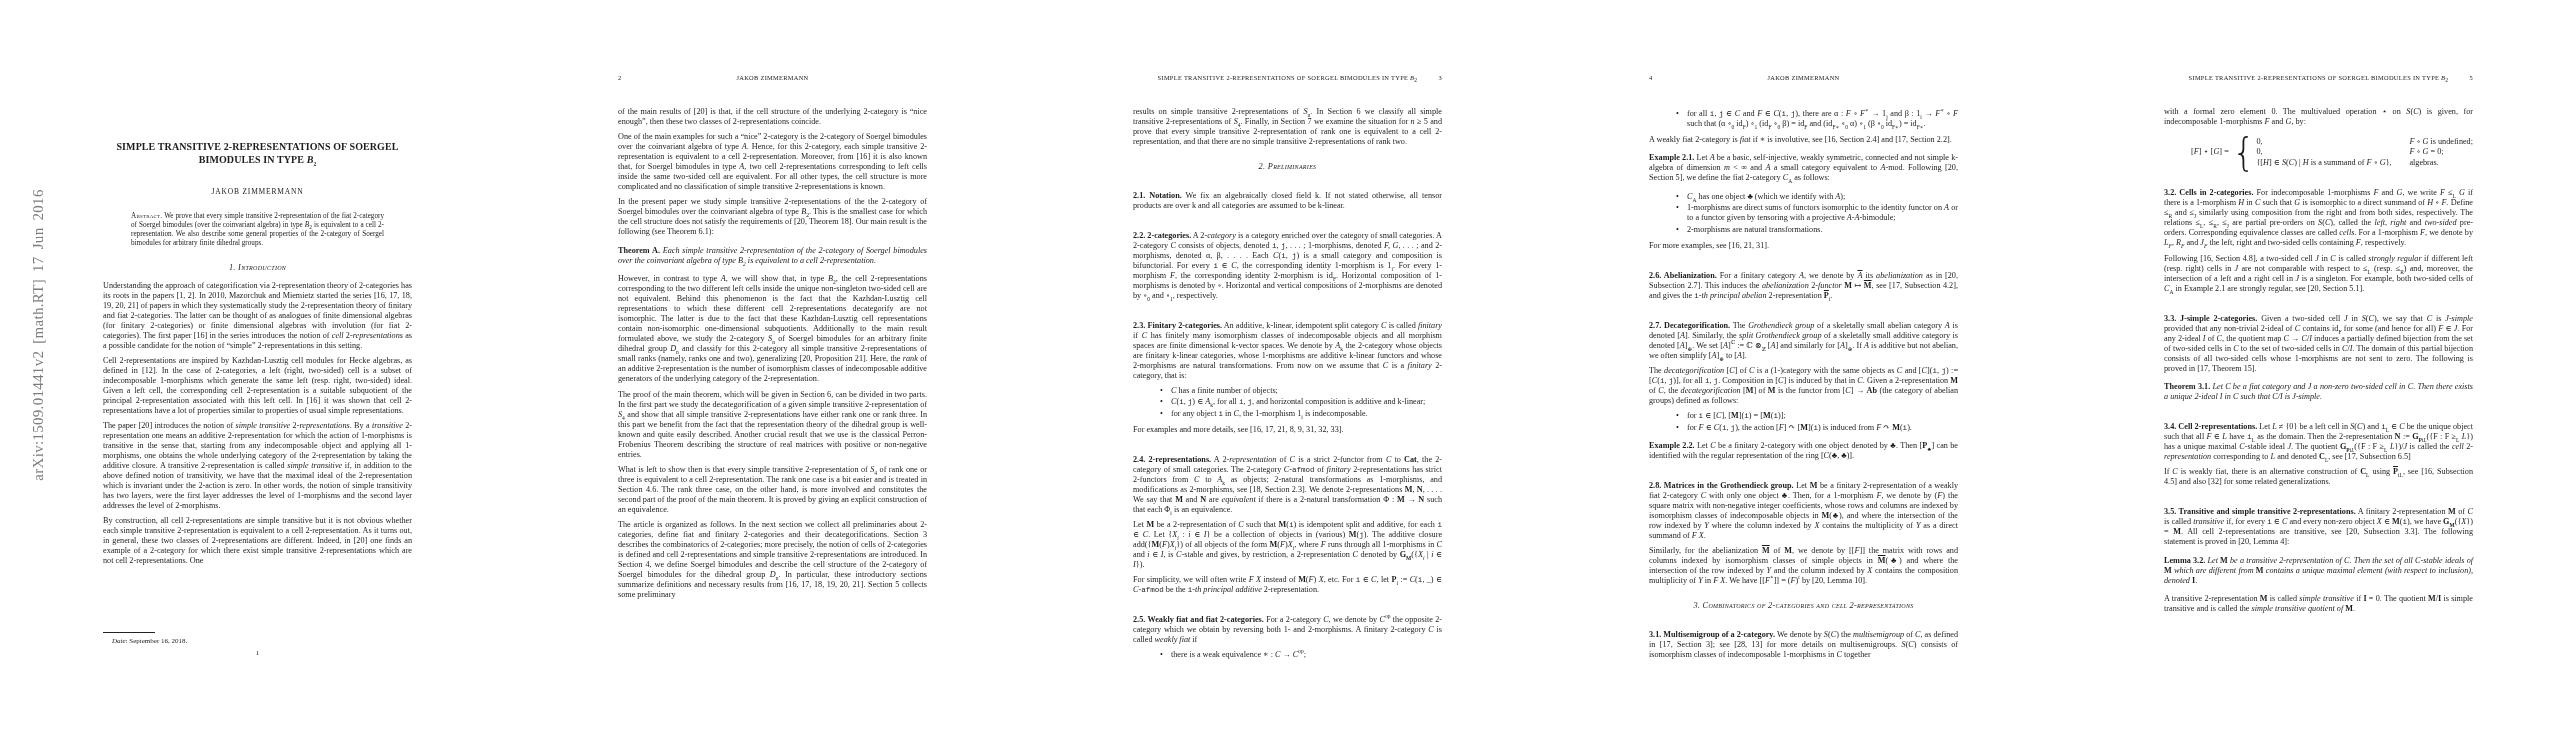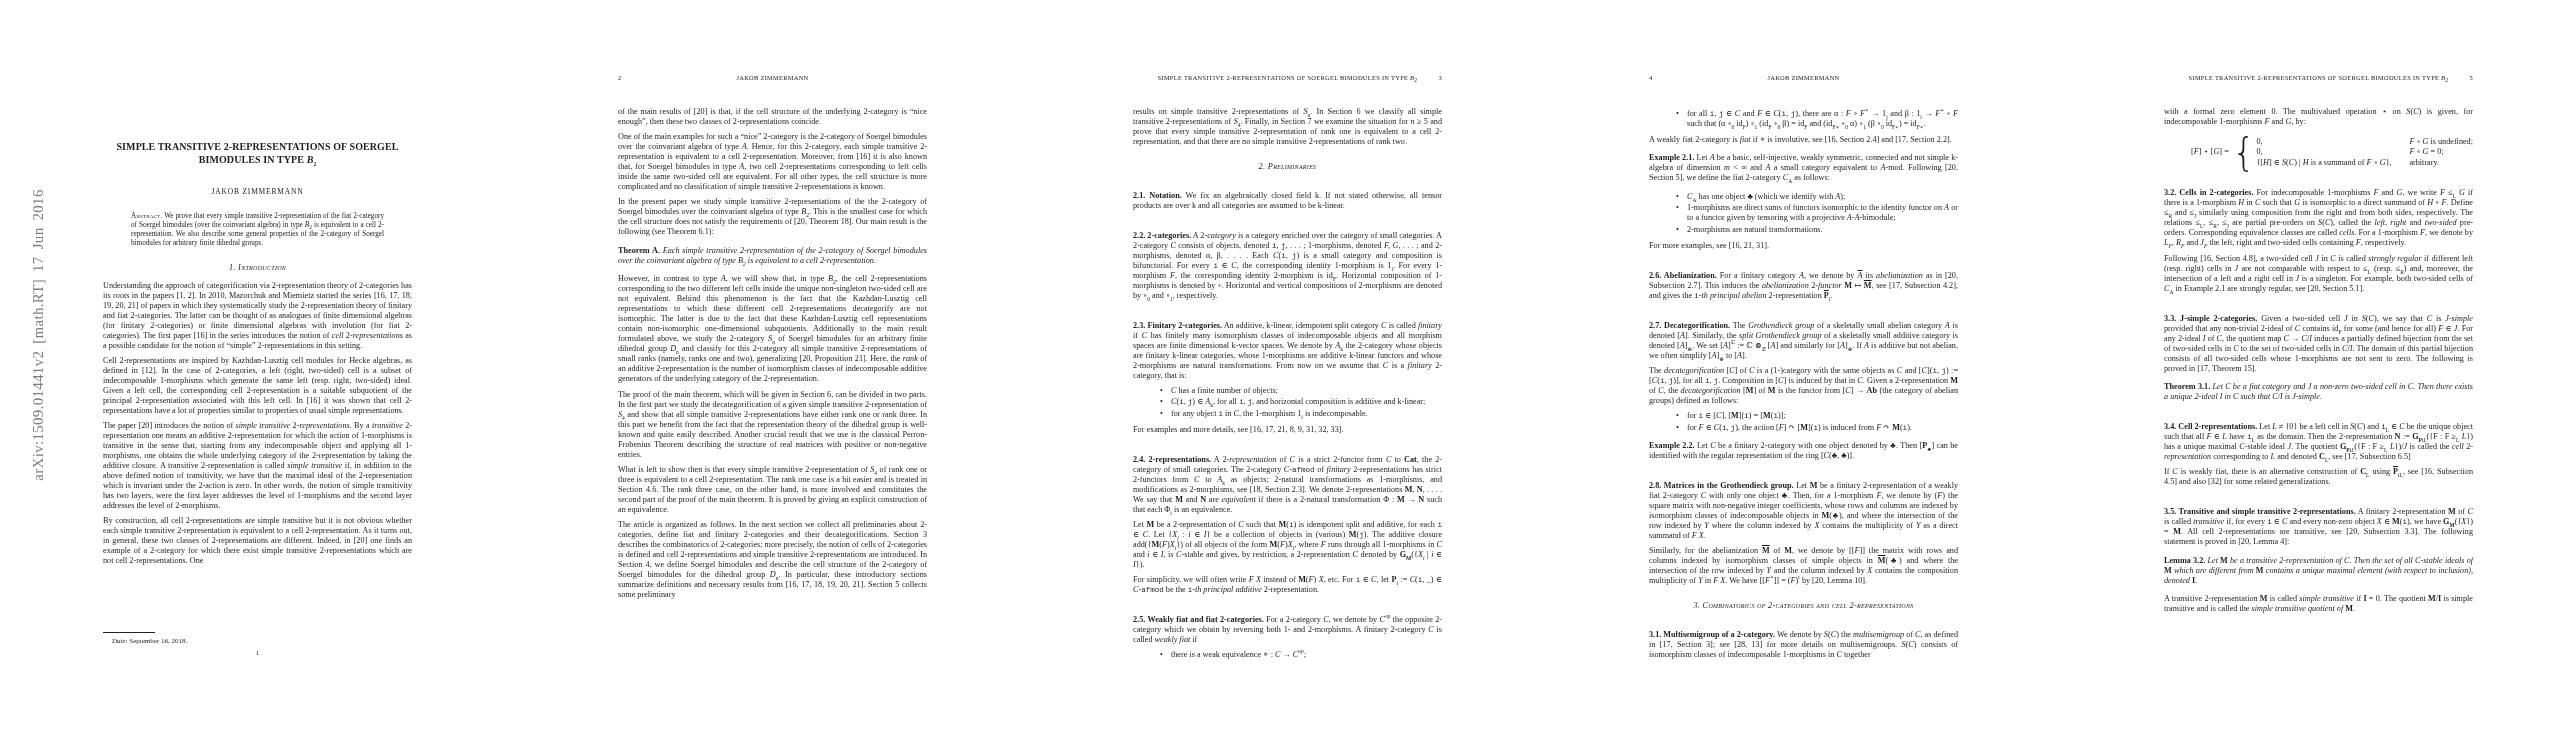--- a/index.html
+++ b/index.html
@@ -161,21 +161,21 @@
       <span class="hr">5</span>
     </div>
     <div class="page-body pbn">
         <div class="para">with a formal zero element 0. The multivalued operation ⋆ on <i>S</i>(<i>C</i>) is given, for indecomposable 1-morphisms <i>F</i> and <i>G</i>, by:</div>
         <div class="equation">
           <span class="eq-lhs">[<i>F</i>] ⋆ [<i>G</i>] =</span>
           <span class="brace">{</span>
           <div class="cases">
             <div class="case-row"><span class="expr">0,</span><span class="cond"><i>F</i> ∘ <i>G</i> is undefined;</span></div>
             <div class="case-row"><span class="expr">0,</span><span class="cond"><i>F</i> ∘ <i>G</i> = 0;</span></div>
-            <div class="case-row"><span class="expr">{[<i>H</i>] ∈ <i>S</i>(<i>C</i>) | <i>H</i> is a summand of <i>F</i> ∘ <i>G</i>},</span><span class="cond">arbitrary.</span></div>
+            <div class="case-row"><span class="expr">{[<i>H</i>] ∈ <i>S</i>(<i>C</i>) | <i>H</i> is a summand of <i>F</i> ∘ <i>G</i>},</span><span class="cond">algebras.</span></div>
           </div>
         </div>
         <div class="para subsec"><b class="runin">3.2. Cells in 2-categories.</b> For indecomposable 1-morphisms <i>F</i> and <i>G</i>, we write <i>F</i> ≤<sub>L</sub> <i>G</i> if there is a 1-morphism <i>H</i> in <i>C</i> such that <i>G</i> is isomorphic to a direct summand of <i>H</i> ∘ <i>F</i>. Define ≤<sub>R</sub> and ≤<sub>J</sub> similarly using composition from the right and from both sides, respectively. The relations ≤<sub>L</sub>, ≤<sub>R</sub>, ≤<sub>J</sub> are partial pre-orders on <i>S</i>(<i>C</i>), called the <i>left</i>, <i>right</i> and <i>two-sided</i> pre-orders. Corresponding equivalence classes are called <i>cells</i>. For a 1-morphism <i>F</i>, we denote by <i>L<sub>F</sub></i>, <i>R<sub>F</sub></i> and <i>J<sub>F</sub></i> the left, right and two-sided cells containing <i>F</i>, respectively.</div>
         <div class="para">Following [16, Section 4.8], a two-sided cell <i>J</i> in <i>C</i> is called <i>strongly regular</i> if different left (resp. right) cells in <i>J</i> are not comparable with respect to ≤<sub>L</sub> (resp. ≤<sub>R</sub>) and, moreover, the intersection of a left and a right cell in <i>J</i> is a singleton. For example, both two-sided cells of <i>C</i><sub>A</sub> in Example 2.1 are strongly regular, see [20, Section 5.1].</div>
         <div class="para subsec"><b class="runin">3.3. J-simple 2-categories.</b> Given a two-sided cell <i>J</i> in <i>S</i>(<i>C</i>), we say that <i>C</i> is <i>J</i>-<i>simple</i> provided that any non-trivial 2-ideal of <i>C</i> contains id<sub>F</sub> for some (and hence for all) <i>F</i> ∈ <i>J</i>. For any 2-ideal <i>I</i> of <i>C</i>, the quotient map <i>C</i> → <i>C</i>/<i>I</i> induces a partially defined bijection from the set of two-sided cells in <i>C</i> to the set of two-sided cells in <i>C</i>/<i>I</i>. The domain of this partial bijection consists of all two-sided cells whose 1-morphisms are not sent to zero. The following is proved in [17, Theorem 15].</div>
         <div class="para thm"><b class="runin">Theorem 3.1.</b> <i>Let C be a fiat category and J a non-zero two-sided cell in C. Then there exists a unique 2-ideal I in C such that C/I is J-simple.</i></div>
         <div class="para subsec"><b class="runin">3.4. Cell 2-representations.</b> Let <i>L</i> ≠ {0} be a left cell in <i>S</i>(<i>C</i>) and <span class="tt">i</span><sub>L</sub> ∈ <i>C</i> be the unique object such that all <i>F</i> ∈ <i>L</i> have <span class="tt">i</span><sub>L</sub> as the domain. Then the 2-representation <b>N</b> := <b>G</b><sub><b>P</b>i<i>L</i></sub>({F : F ≥<sub>L</sub> <i>L</i>}) has a unique maximal <i>C</i>-stable ideal <i>J</i>. The quotient <b>G</b><sub><b>P</b>i<i>L</i></sub>({F : F ≥<sub>L</sub> <i>L</i>})/<i>J</i> is called the <i>cell</i> 2-<i>representation</i> corresponding to <i>L</i> and denoted <b>C</b><sub>L</sub>, see [17, Subsection 6.5]</div>
         <div class="para">If <i>C</i> is weakly fiat, there is an alternative construction of <b>C</b><sub>L</sub> using <span class="ov"><b>P</b></span><sub>iL</sub>, see [16, Subsection 4.5] and also [32] for some related generalizations.</div>
         <div class="para subsec"><b class="runin">3.5. Transitive and simple transitive 2-representations.</b> A finitary 2-representation <b>M</b> of <i>C</i> is called <i>transitive</i> if, for every <span class="tt">i</span> ∈ <i>C</i> and every non-zero object <i>X</i> ∈ <b>M</b>(<span class="tt">i</span>), we have <b>G</b><sub><b>M</b></sub>({<i>X</i>}) = <b>M</b>. All cell 2-representations are transitive, see [20, Subsection 3.3]. The following statement is proved in [20, Lemma 4]:</div>
         <div class="para thm"><b class="runin">Lemma 3.2.</b> <i>Let</i> <b>M</b> <i>be a transitive 2-representation of C. Then the set of all C-stable ideals of</i> <b>M</b> <i>which are different from</i> <b>M</b> <i>contains a unique maximal element (with respect to inclusion), denoted</i> <b>I</b>.</div>

